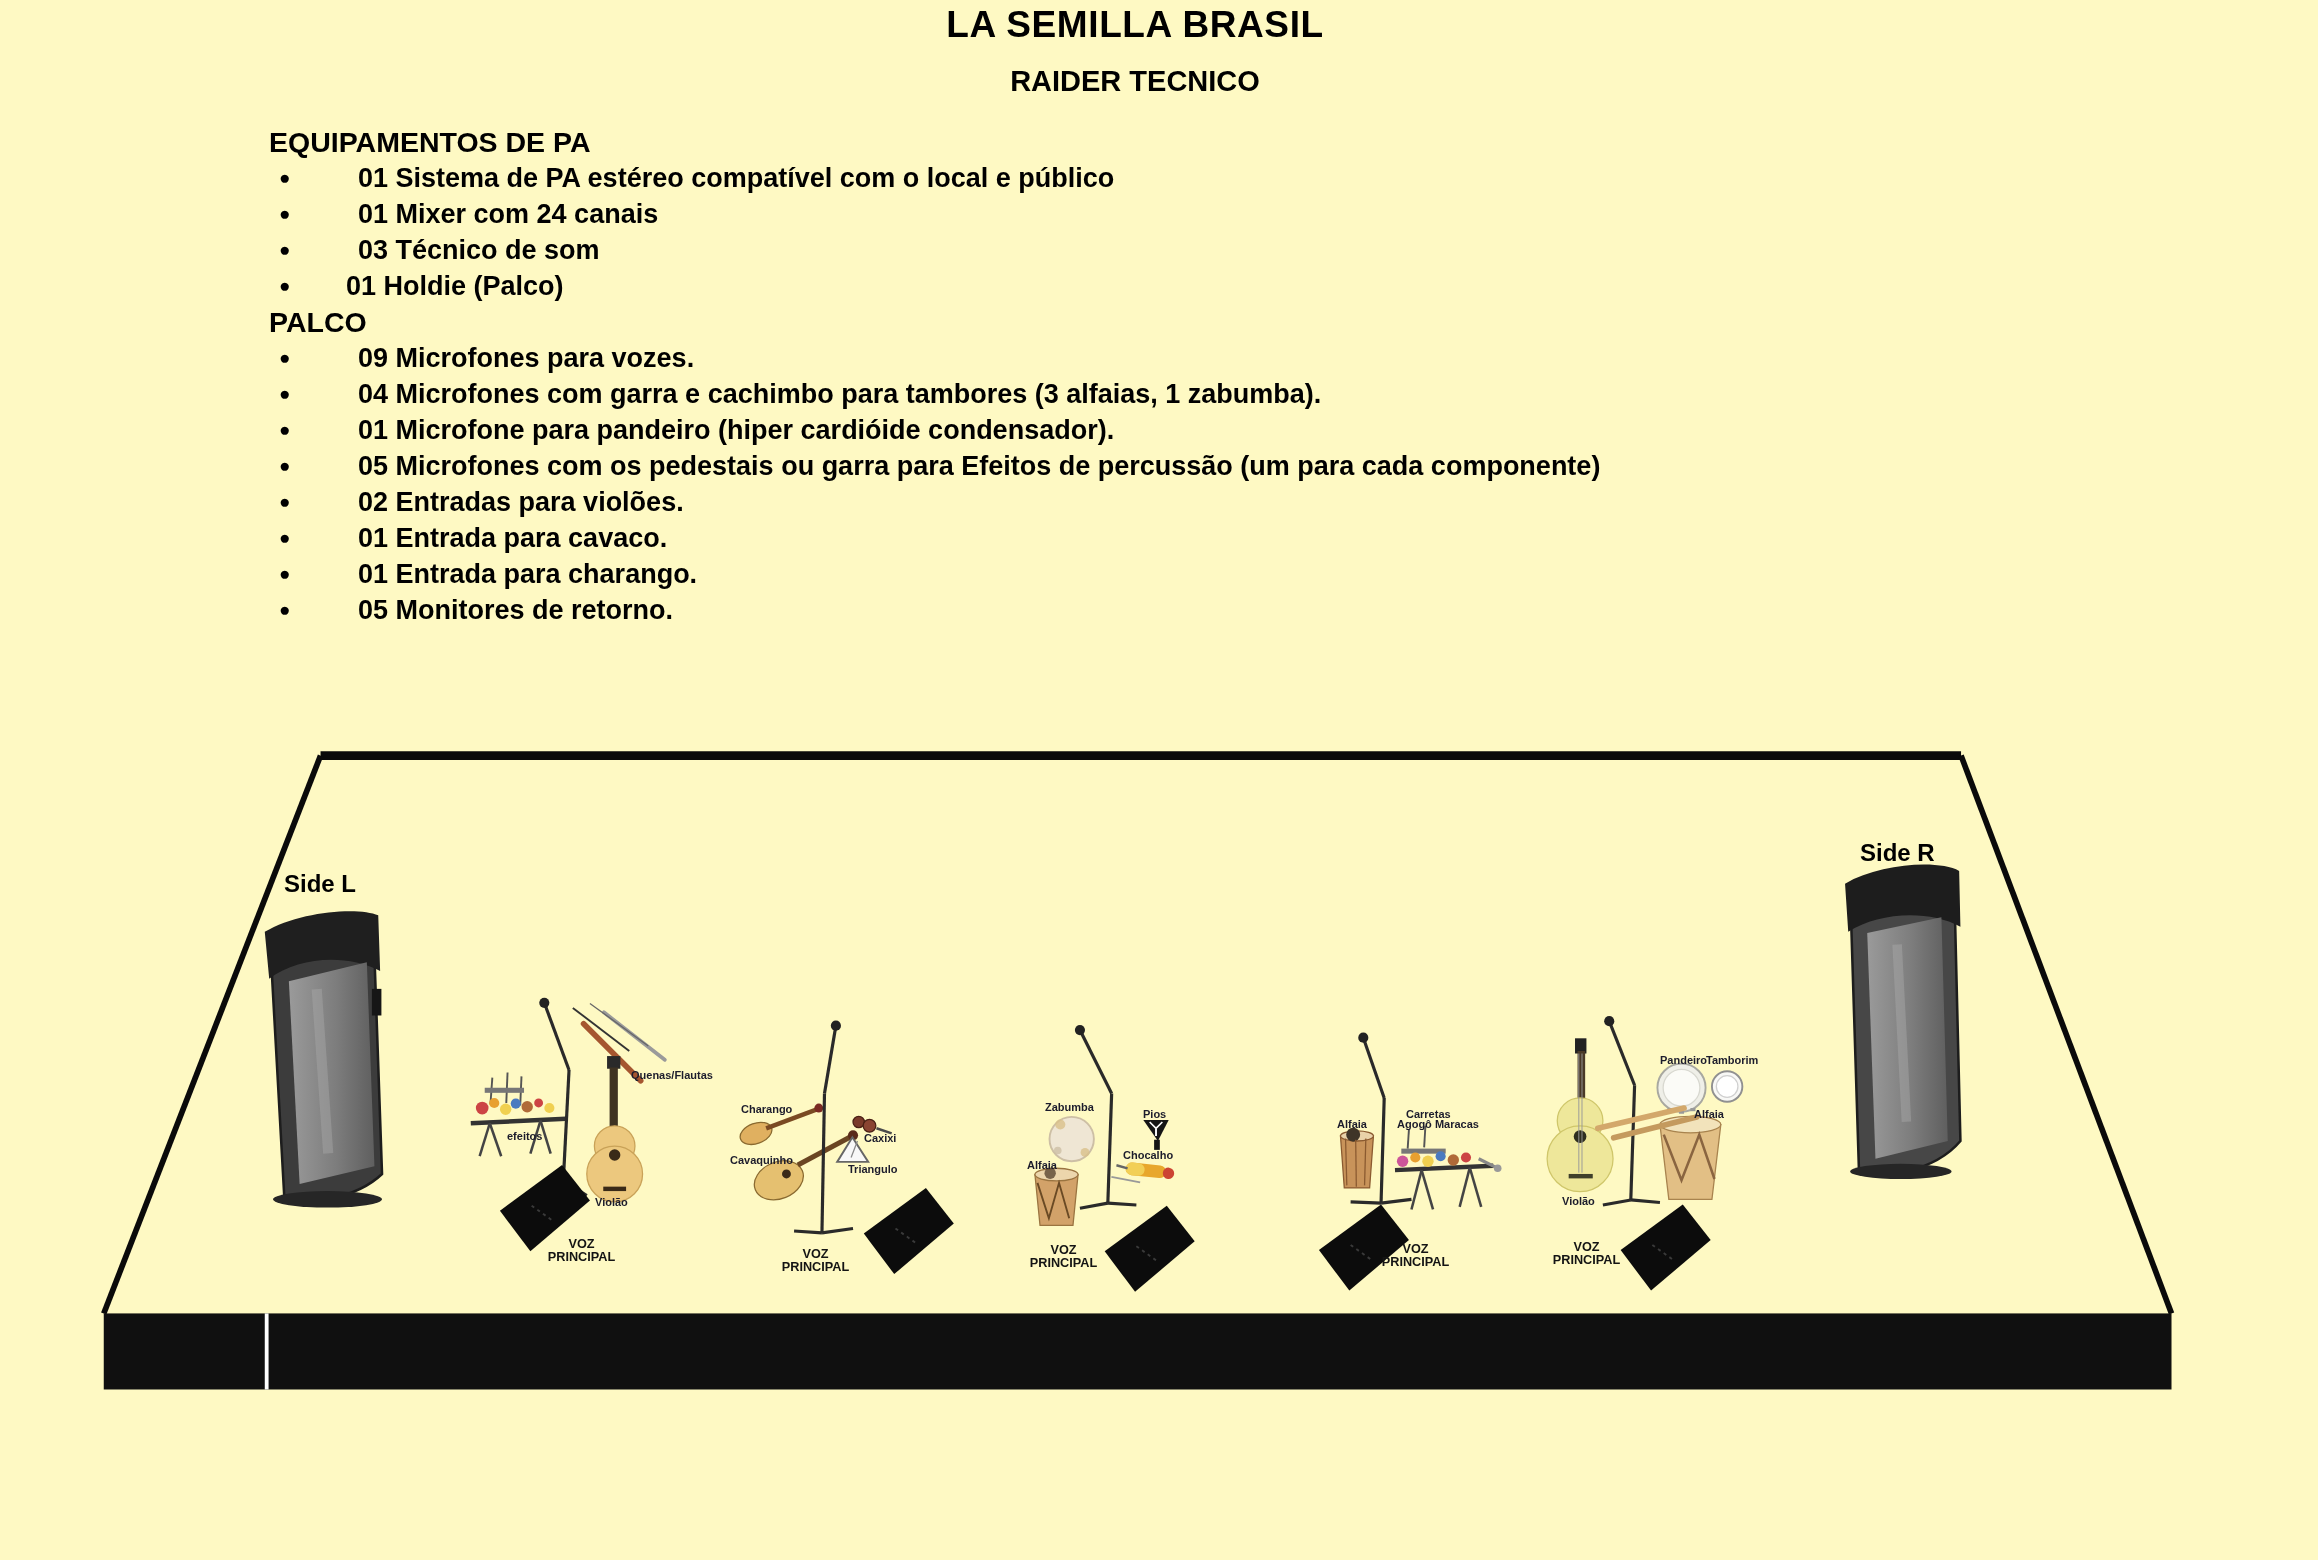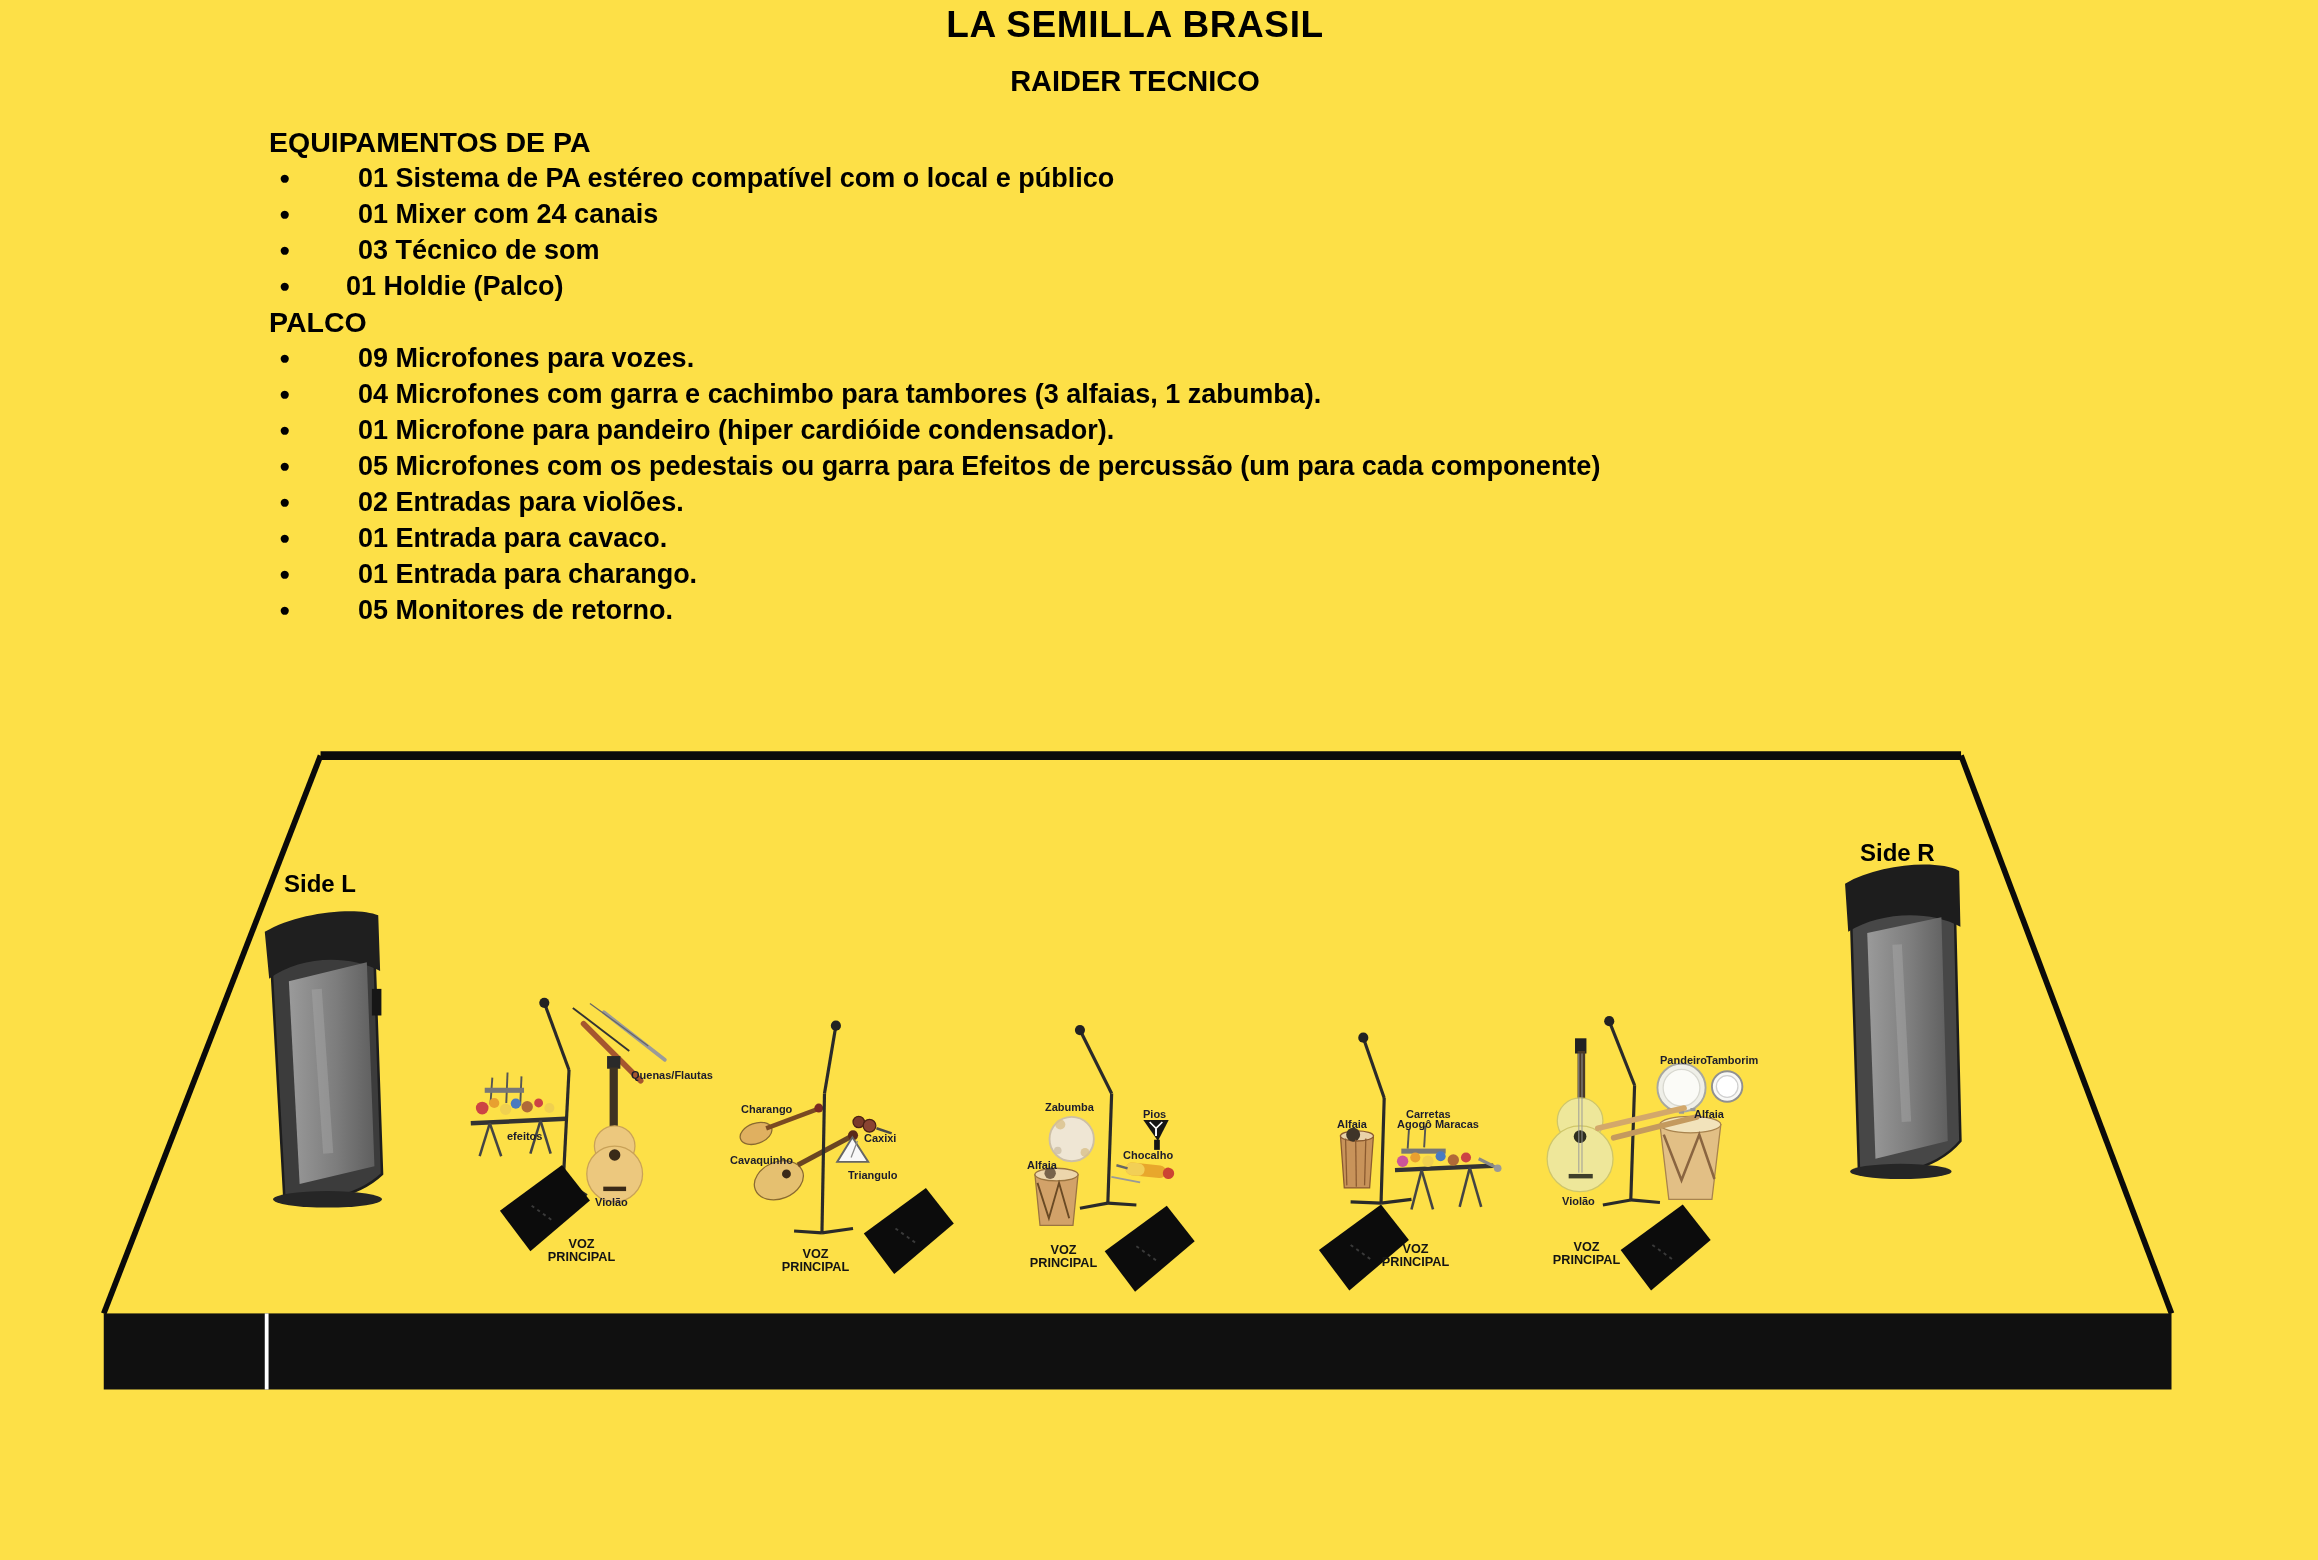--- a/index.html
+++ b/index.html
@@ -1,16 +1,16 @@
 <!DOCTYPE html>
 <html style="font-size:10px"><head>
 <meta charset="utf-8">
 <style>
   html,body{margin:0;padding:0;background:#ffffff;}
-  #page{position:relative;width:2319px;height:1560px;background:#fde047;overflow:hidden;
+  #page{position:relative;width:2319px;height:1560px;background:#fef9c3;overflow:hidden;
         font-family:"Liberation Sans","DejaVu Sans",sans-serif;color:#000;}
   
   #header{position:absolute;left:0;top:3.8px;width:2270px;text-align:center;}
   #page-title{font-size:37px;font-weight:bold;letter-spacing:0.6px;}
   #page-subtitle{font-size:29px;font-weight:bold;margin-top:19px;}
   
   #list{position:absolute;left:0;top:124px;width:2029px;}
   .row{position:relative;height:36px;line-height:36px;font-weight:bold;}
   .heading{padding-left:269px;font-size:28.5px;}
   .li{font-size:27px;}
@@ -335,21 +335,21 @@
     <div class="sidelabel" style="left:284px;top:870px;">Side L</div>
     <div class="sidelabel" style="left:1860px;top:839px;">Side R</div>
 
     <div class="microlabel" style="left:507px;top:1130px;">efeitos</div>
     <div class="microlabel" style="left:631px;top:1069px;">Quenas/Flautas</div>
     <div class="microlabel" style="left:595px;top:1196px;">Violão</div>
 
     <div class="microlabel" style="left:741px;top:1103px;">Charango</div>
     <div class="microlabel" style="left:730px;top:1154px;">Cavaquinho</div>
     <div class="microlabel" style="left:864px;top:1132px;">Caxixi</div>
-    <div class="microlabel" style="left:848px;top:1163px;margin-top:6px;">Triangulo</div>
+    <div class="microlabel" style="left:848px;top:1163px;">Triangulo</div>
 
     <div class="microlabel" style="left:1045px;top:1101px;">Zabumba</div>
     <div class="microlabel" style="left:1143px;top:1108px;">Pios</div>
     <div class="microlabel" style="left:1123px;top:1149px;">Chocalho</div>
     <div class="microlabel" style="left:1027px;top:1159px;">Alfaia</div>
 
     <div class="microlabel" style="left:1337px;top:1118px;">Alfaia</div>
     <div class="microlabel" style="left:1406px;top:1108px;">Carretas</div>
     <div class="microlabel" style="left:1397px;top:1118px;">Agogô  Maracas</div>
 

